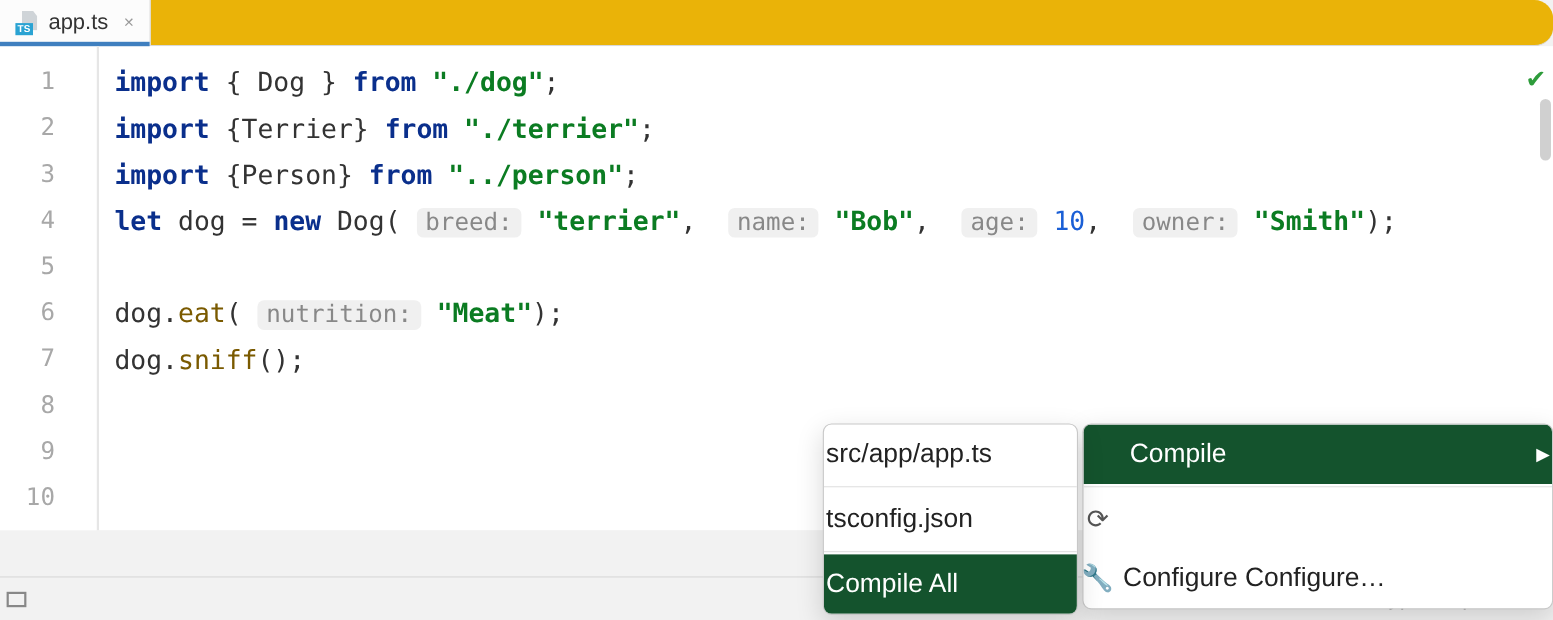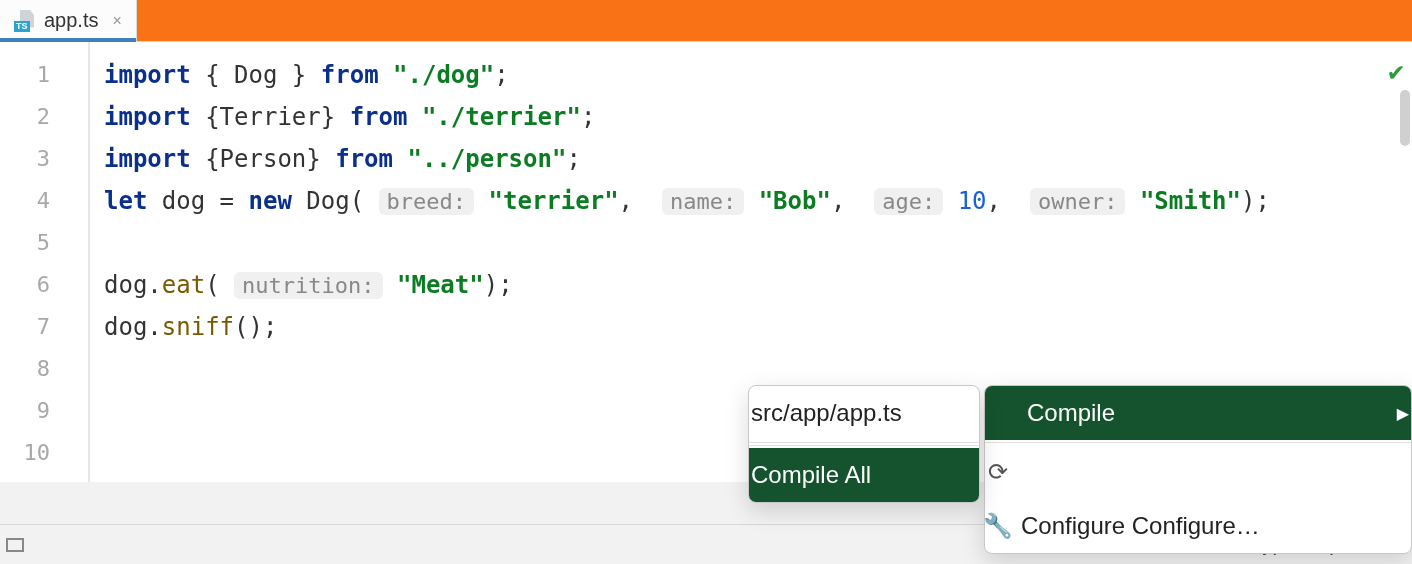--- a/index.html
+++ b/index.html
@@ -8,22 +8,23 @@
     background: #f2f2f2;
     width: 1412px;
     height: 564px;
     overflow: hidden;
     position: relative;
   }
   .tabs {
     display: flex;
     align-items: flex-start;
     height: 42px;
-    background: #f97316;
+    background: #eab308;
     border-bottom: 1px solid #d8d8d8;
+    border-radius: 17px;
   }
   .tab {
     display: flex;
     align-items: center;
     gap: 8px;
     padding: 0 14px;
     height: 100%;
     background: #fcfcfc;
     border-right: 1px solid #d8d8d8;
     font-size: 20px;
@@ -248,17 +249,20 @@
     <span class="mi-icon">🔧</span>
     <span>Configure Configure…</span>
   </div>
 </div>
 
 <div id="popup-compile" class="popup">
   <div class="popup-row">
     <span>src/app/app.ts</span>
   </div>
   <div class="popup-sep"></div>
+  <div class="popup-row">
+    <span>tsconfig.json</span>
+  </div>
   <div class="popup-sep"></div>
   <div class="popup-row sel">
     <span>Compile All</span>
   </div>
 </div>
 
 </body></html>

